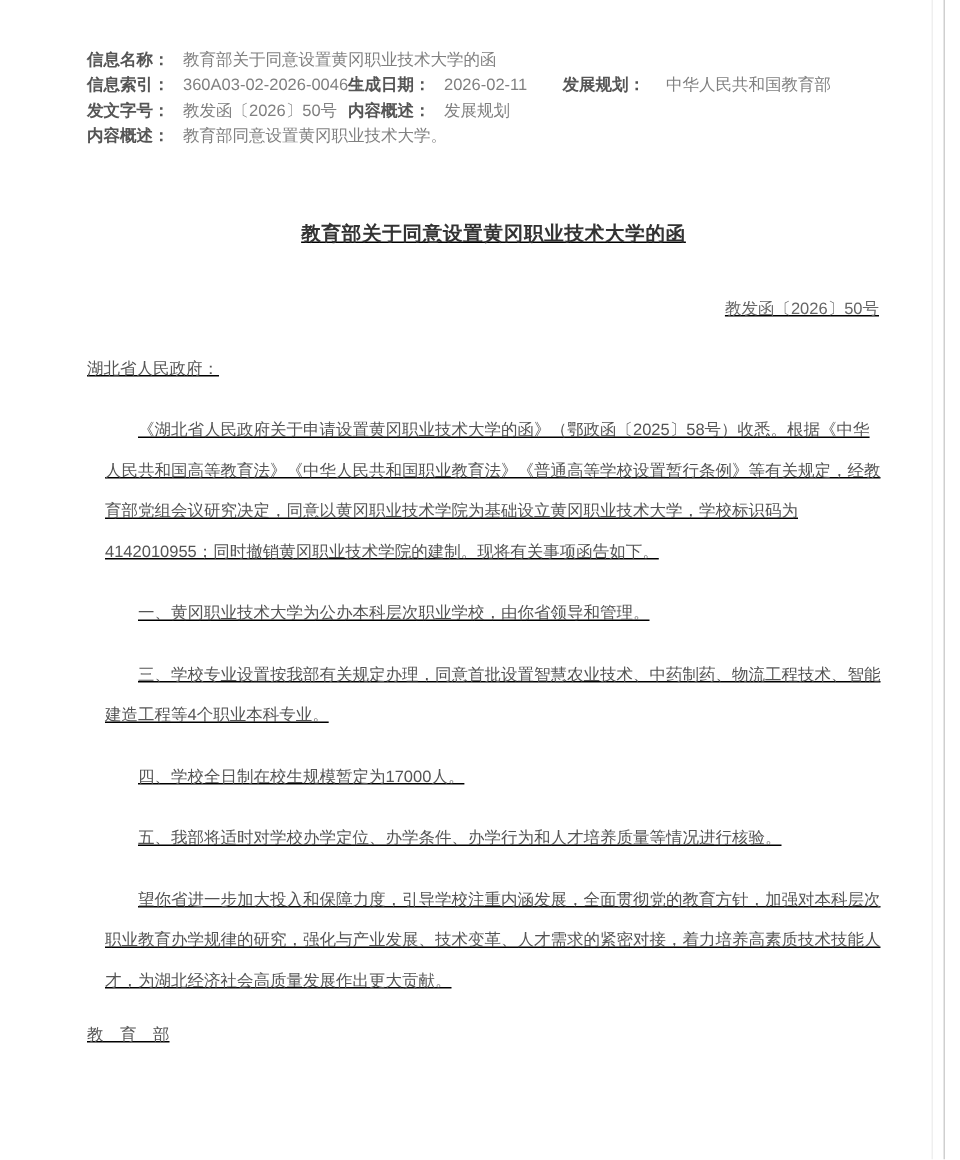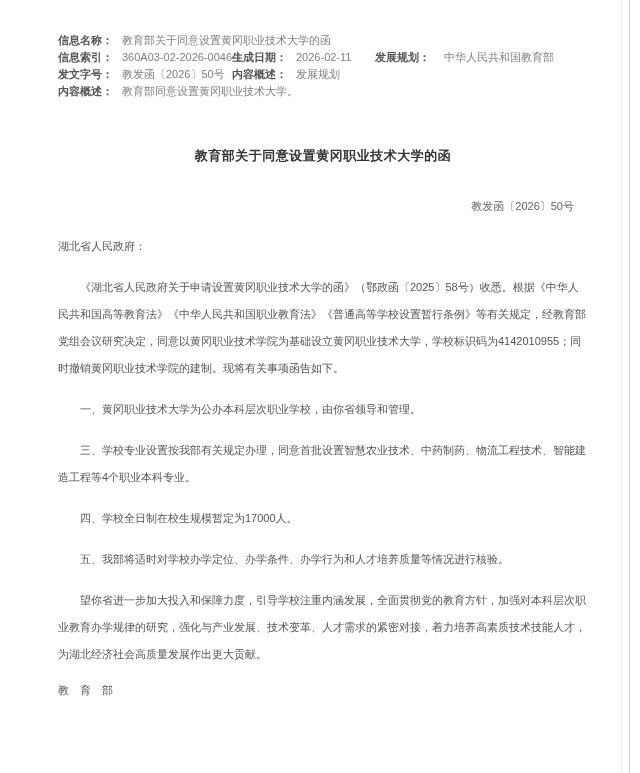--- a/index.html
+++ b/index.html
@@ -18,23 +18,24 @@
   .page-edge-line {
     position: absolute;
     top: 0;
     bottom: 0;
     width: 1px;
   }
   .edge-outer { right: 10px; background: #cfcfcf; }
   .edge-inner { right: 18px; background: #efefef; }
 
   .content {
-    padding: 32px 40px 0 58px;
+    padding: 32px 28px 0 58px;
     box-sizing: border-box;
     width: 628px;
+    text-decoration: underline;
   }
 
   
   .meta {
     font-size: 11px;
     line-height: 17px;
     color: #808080;
   }
   .meta-row {
     position: relative;
@@ -71,21 +72,21 @@
     color: #666666;
     line-height: 17px;
   }
   .doc-body {
     margin-top: 18px;
     font-size: 11px;
     line-height: 27px;
     color: #555555;
   }
   .doc-body p {
-    margin: 14px 0;
+    margin: 14px 12px;
     text-indent: 2em;
   }
   .doc-body p.salutation {
     text-indent: 0;
     margin: 0 0 0 0;
   }
   .doc-sign {
     margin-top: 12px;
     padding-right: 16px;
     font-size: 11px;

